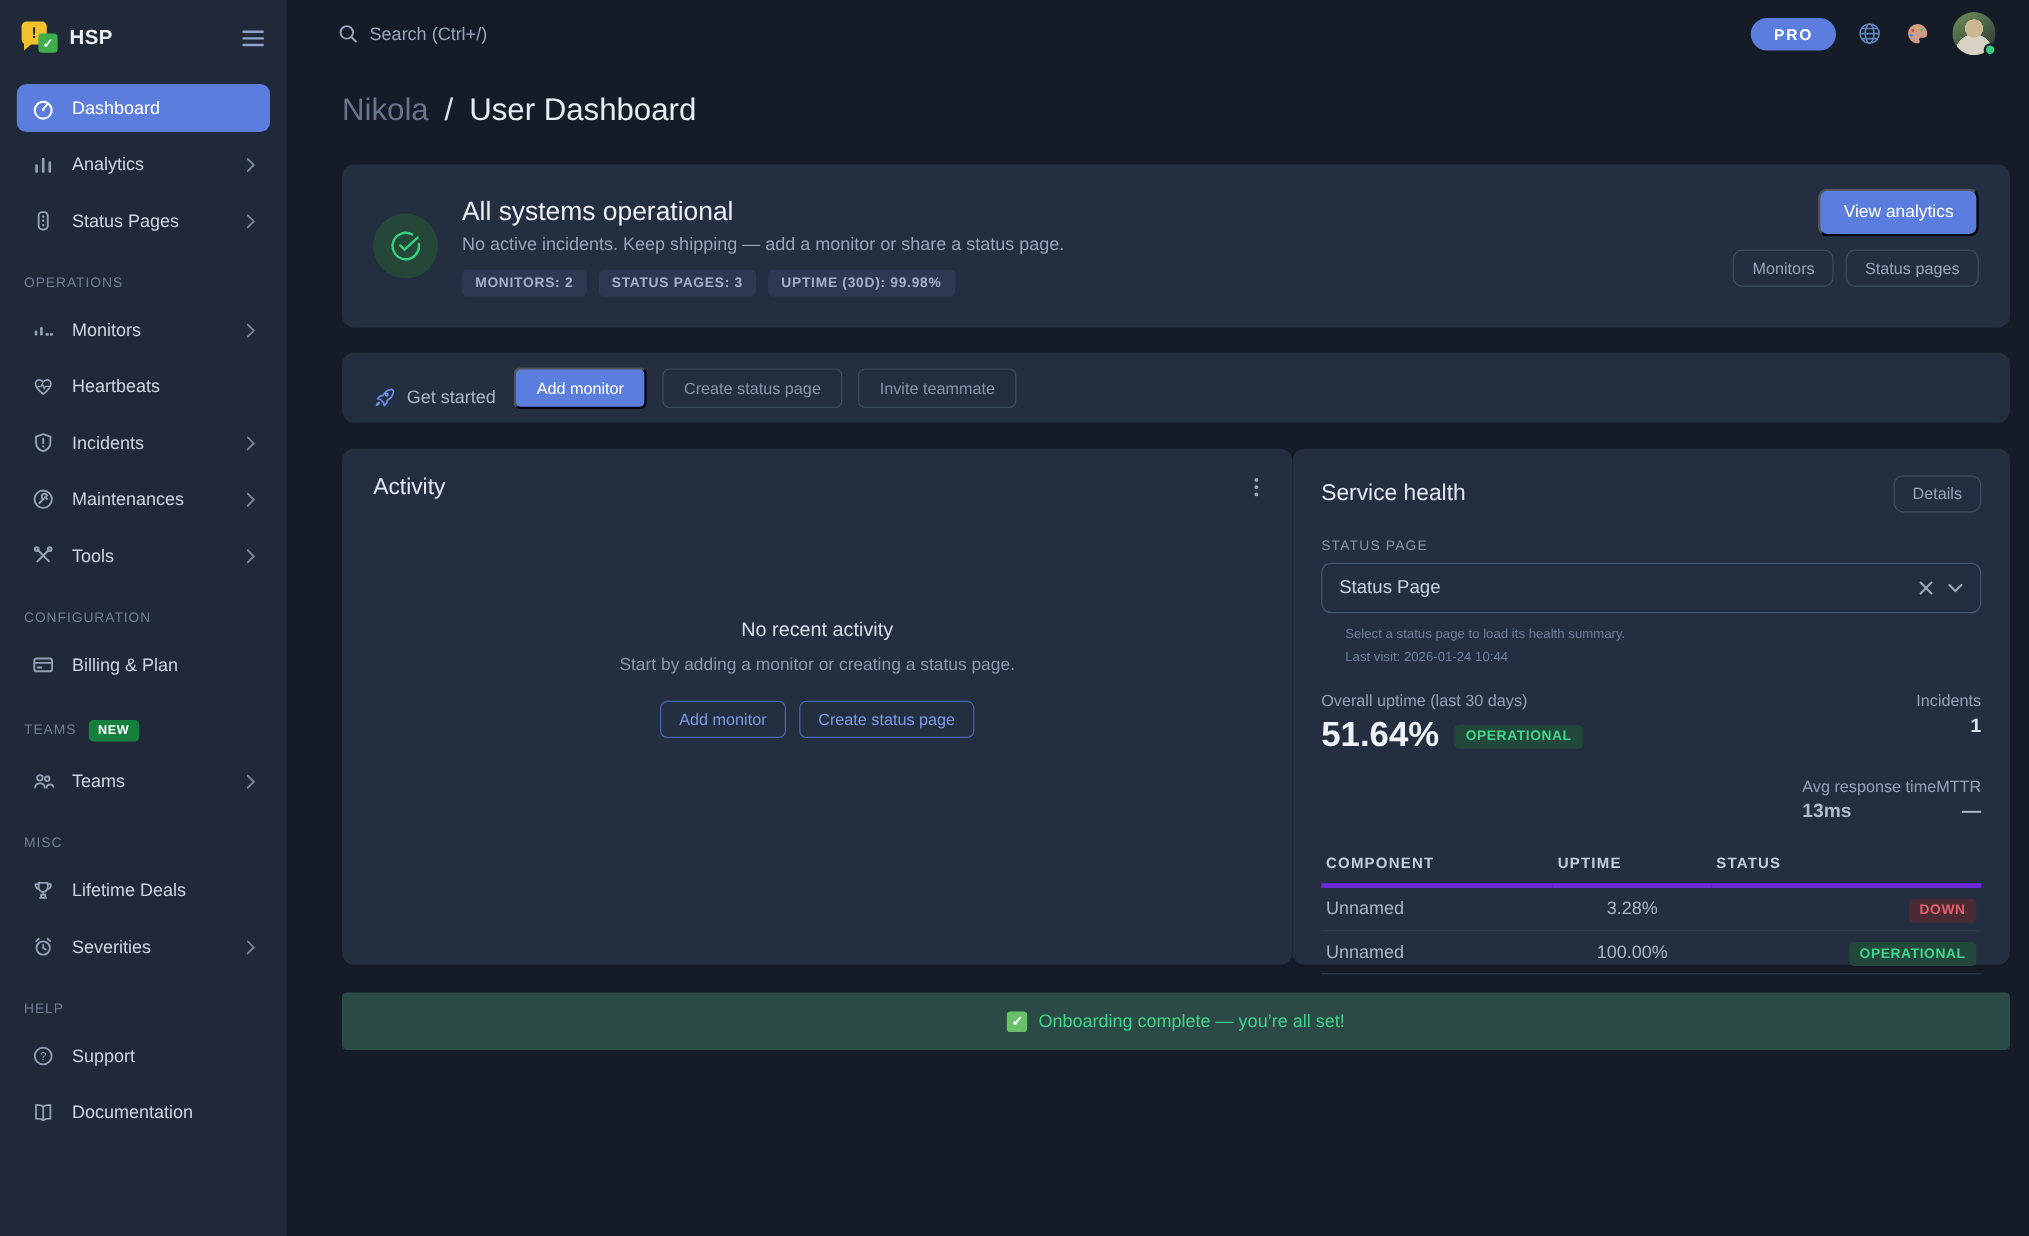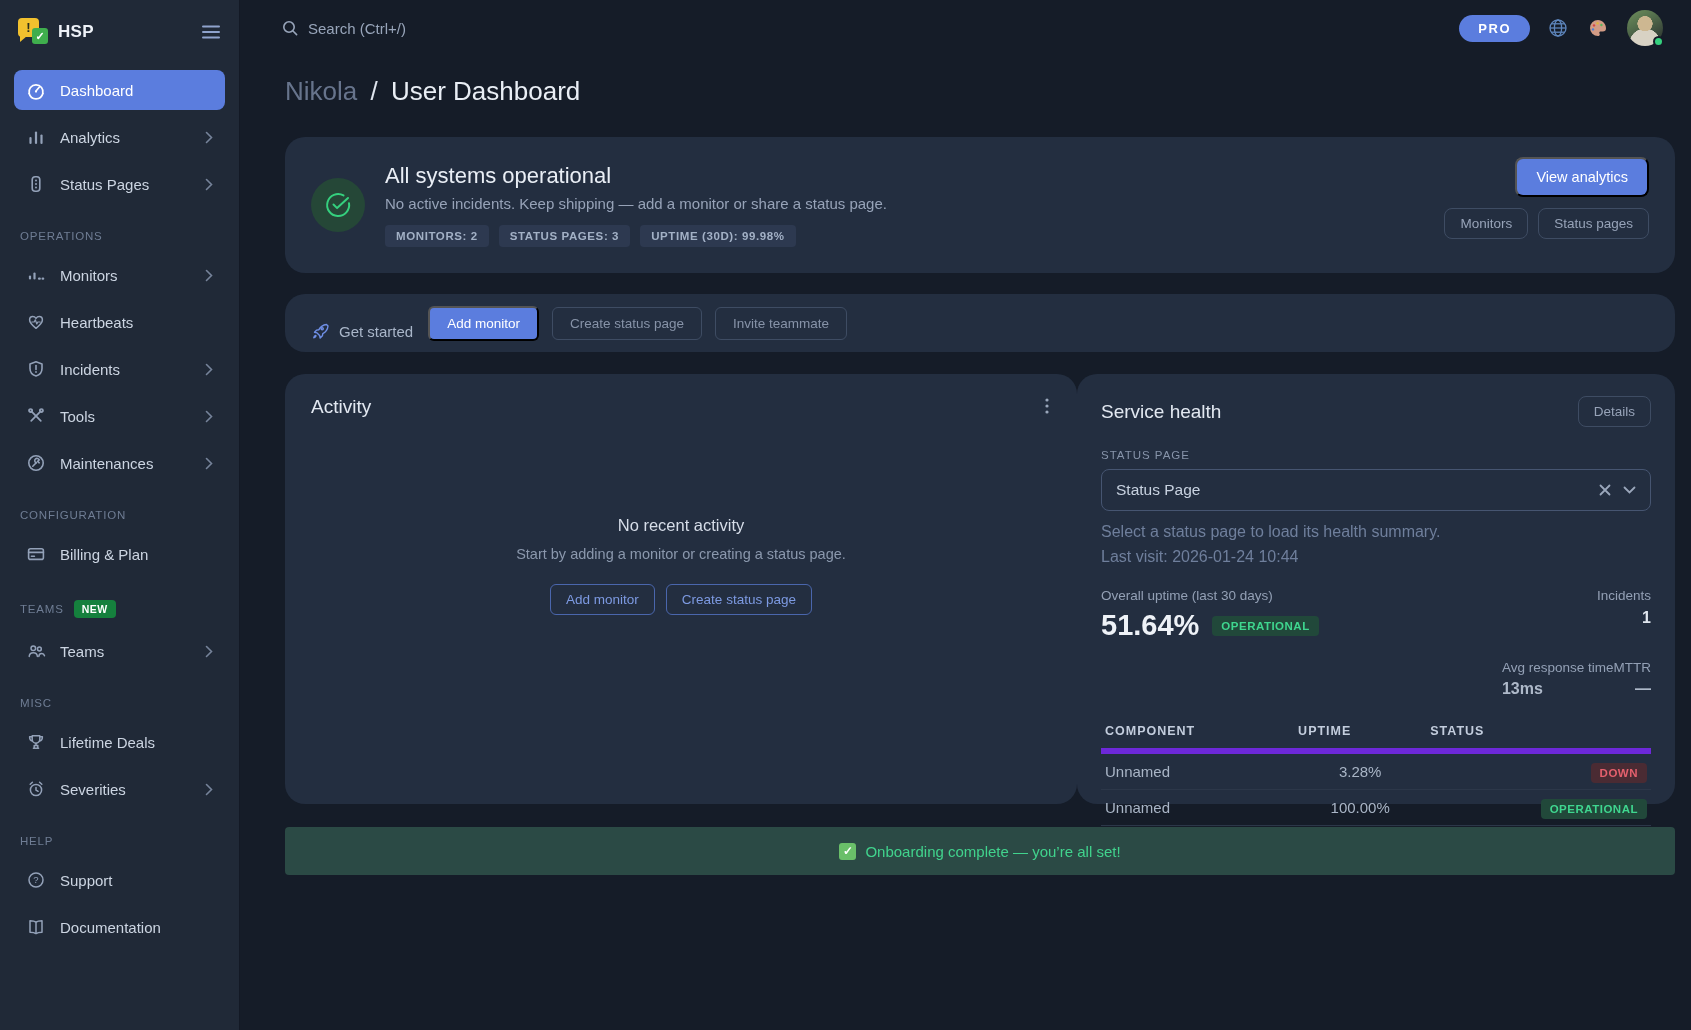--- a/index.html
+++ b/index.html
@@ -80,21 +80,21 @@
     position:absolute; right:-1px; bottom:-1px; width:11px; height:11px;
     background:#35d07e; border:2px solid #151c28; border-radius:50%;
   }
 
   .breadcrumb { margin:20px 16px 0 44px; font-size:26px; }
   .crumb-parent { color:#67748c; font-weight:300; }
   .crumb-sep { color:#dfe5ee; margin:0 6px; font-weight:300; }
   .crumb-current { color:#e9eef5; font-weight:400; }
 
   .content { padding:30px 16px 0 44px; }
-  .card { background:#232e40; border-radius:20px; }
+  .card { background:#232e40; border-radius:10px; }
 
   
   .hero { height:136px; display:flex; align-items:center; padding:0 26px; gap:20px; }
   .hero-icon {
     width:54px; height:54px; border-radius:50%; background:#254737;
     display:flex; align-items:center; justify-content:center; flex:0 0 auto;
   }
   .hero-text { flex:1 1 auto; }
   .hero-title { color:#e9eef5; font-size:22px; font-weight:400; }
   .hero-sub { color:#97a3b8; font-size:15px; margin-top:6px; }
@@ -134,39 +134,39 @@
   
   .service-card { flex:1; height:430px; padding:22px 24px; }
   .service-head { display:flex; align-items:center; }
   .field-label { color:#8794aa; font-size:11.5px; letter-spacing:1px; margin-top:22px; }
   .select {
     margin-top:8px; height:42px; border:1px solid #465571; border-radius:8px;
     display:flex; align-items:center; padding:0 14px; cursor:pointer;
   }
   .select-value { color:#c8d2e0; font-size:15.5px; }
   .select-icons { margin-left:auto; display:flex; align-items:center; gap:12px; color:#9aa7bb; }
-  .helper { color:#6f7f9c; font-size:16px; margin-top:12px; }
+  .helper { color:#6f7f9c; font-size:11px; margin-top:12px;margin-left:20px; }
   .helper + .helper { margin-top:7px; }
 
   .stats { display:flex; justify-content:space-between; margin-top:22px; }
   .muted-label { color:#93a0b5; font-size:13.5px; }
   .uptime-row { display:flex; align-items:center; gap:13px; margin-top:6px;text-align:center; }
   .uptime-big { color:#eef2f7; font-size:29px; font-weight:600; }
   .badge { font-size:11.5px; font-weight:bold; letter-spacing:.5px; border-radius:4px; padding:4px 9px; }
   .badge-green { background:#21483a; color:#3fd68f; }
   .badge-red { background:#4a2b33; color:#e4606d; }
   .stat-right { text-align:right; }
   .stat-big { color:#dfe5ee; font-size:16px; font-weight:bold; margin-top:6px; }
   .stats2 { display:flex; justify-content:flex-end; margin-top:18px; }
   .stat-mid { color:#aeb9c9; font-size:16px; font-weight:bold; margin-top:5px; }
 
   table.health { width:100%; border-collapse:collapse; margin-top:18px; }
   table.health th {
     color:#c3cddd; font-size:12.5px; letter-spacing:1px; font-weight:bold;
-    text-align:left; padding:8px 4px 10px; border-bottom:6px solid #6d28d9;
+    text-align:left; padding:8px 4px 10px; border-bottom:4px solid #6d28d9;
   }
   table.health td { color:#a9b5c6; font-size:15px; padding:9px 4px; border-bottom:1px solid #2c3749; }
   th.col-uptime, td.col-uptime { text-align:center; }
   th.col-status, td.col-status { text-align:right; }
 
   
   .banner {
     margin-top:23px; height:48px; background:#2b4a45; border-radius:4px;
     display:flex; align-items:center; justify-content:center; gap:9px;
     color:#41d38d; font-size:15px;
@@ -283,44 +283,44 @@
       <span>Incidents</span>
       <span class="chev">
         <svg width="8" height="13" viewBox="0 0 8 13" fill="none" stroke="currentColor" stroke-width="1.6" stroke-linecap="round">
             <path d="M1.5 1.5l5 5-5 5"></path>
           </svg>
       </span>
     </div>
 
     <div class="nav-item">
       <span class="ico">
+        <svg width="20" height="20" viewBox="0 0 20 20" fill="none" stroke="currentColor" stroke-width="1.6" stroke-linecap="round">
+          <circle cx="10" cy="10" r="7.2"></circle>
+            <path d="M6.8 13.2l3.4-3.4"></path>
+            <path d="M10.2 9.8a2.3 2.3 0 1 1 3-3l-1.6 1.6 1.6 1.4"></path>
+        </svg>
+      </span>
+      <span>Maintenances</span>
+      <span class="chev">
+        <svg width="8" height="13" viewBox="0 0 8 13" fill="none" stroke="currentColor" stroke-width="1.6" stroke-linecap="round">
+            <path d="M1.5 1.5l5 5-5 5"></path>
+          </svg>
+      </span>
+    </div>
+
+    <div class="nav-item">
+      <span class="ico">
         <svg width="20" height="20" viewBox="0 0 20 20" fill="none" stroke="currentColor" stroke-width="1.7" stroke-linecap="round">
           <path d="M5.2 5.2l9.6 9.6"></path>
             <path d="M14.8 5.2L5.2 14.8"></path>
           <circle cx="4.6" cy="4.6" r="1.6"></circle>
             <circle cx="15.4" cy="4.6" r="1.6"></circle>
         </svg>
       </span>
       <span>Tools</span>
-      <span class="chev">
-        <svg width="8" height="13" viewBox="0 0 8 13" fill="none" stroke="currentColor" stroke-width="1.6" stroke-linecap="round">
-            <path d="M1.5 1.5l5 5-5 5"></path>
-          </svg>
-      </span>
-    </div>
-
-    <div class="nav-item">
-      <span class="ico">
-        <svg width="20" height="20" viewBox="0 0 20 20" fill="none" stroke="currentColor" stroke-width="1.6" stroke-linecap="round">
-          <circle cx="10" cy="10" r="7.2"></circle>
-            <path d="M6.8 13.2l3.4-3.4"></path>
-            <path d="M10.2 9.8a2.3 2.3 0 1 1 3-3l-1.6 1.6 1.6 1.4"></path>
-        </svg>
-      </span>
-      <span>Maintenances</span>
       <span class="chev">
         <svg width="8" height="13" viewBox="0 0 8 13" fill="none" stroke="currentColor" stroke-width="1.6" stroke-linecap="round">
             <path d="M1.5 1.5l5 5-5 5"></path>
           </svg>
       </span>
     </div>
 
     <div class="nav-section">
       <span>CONFIGURATION</span>
     </div>

